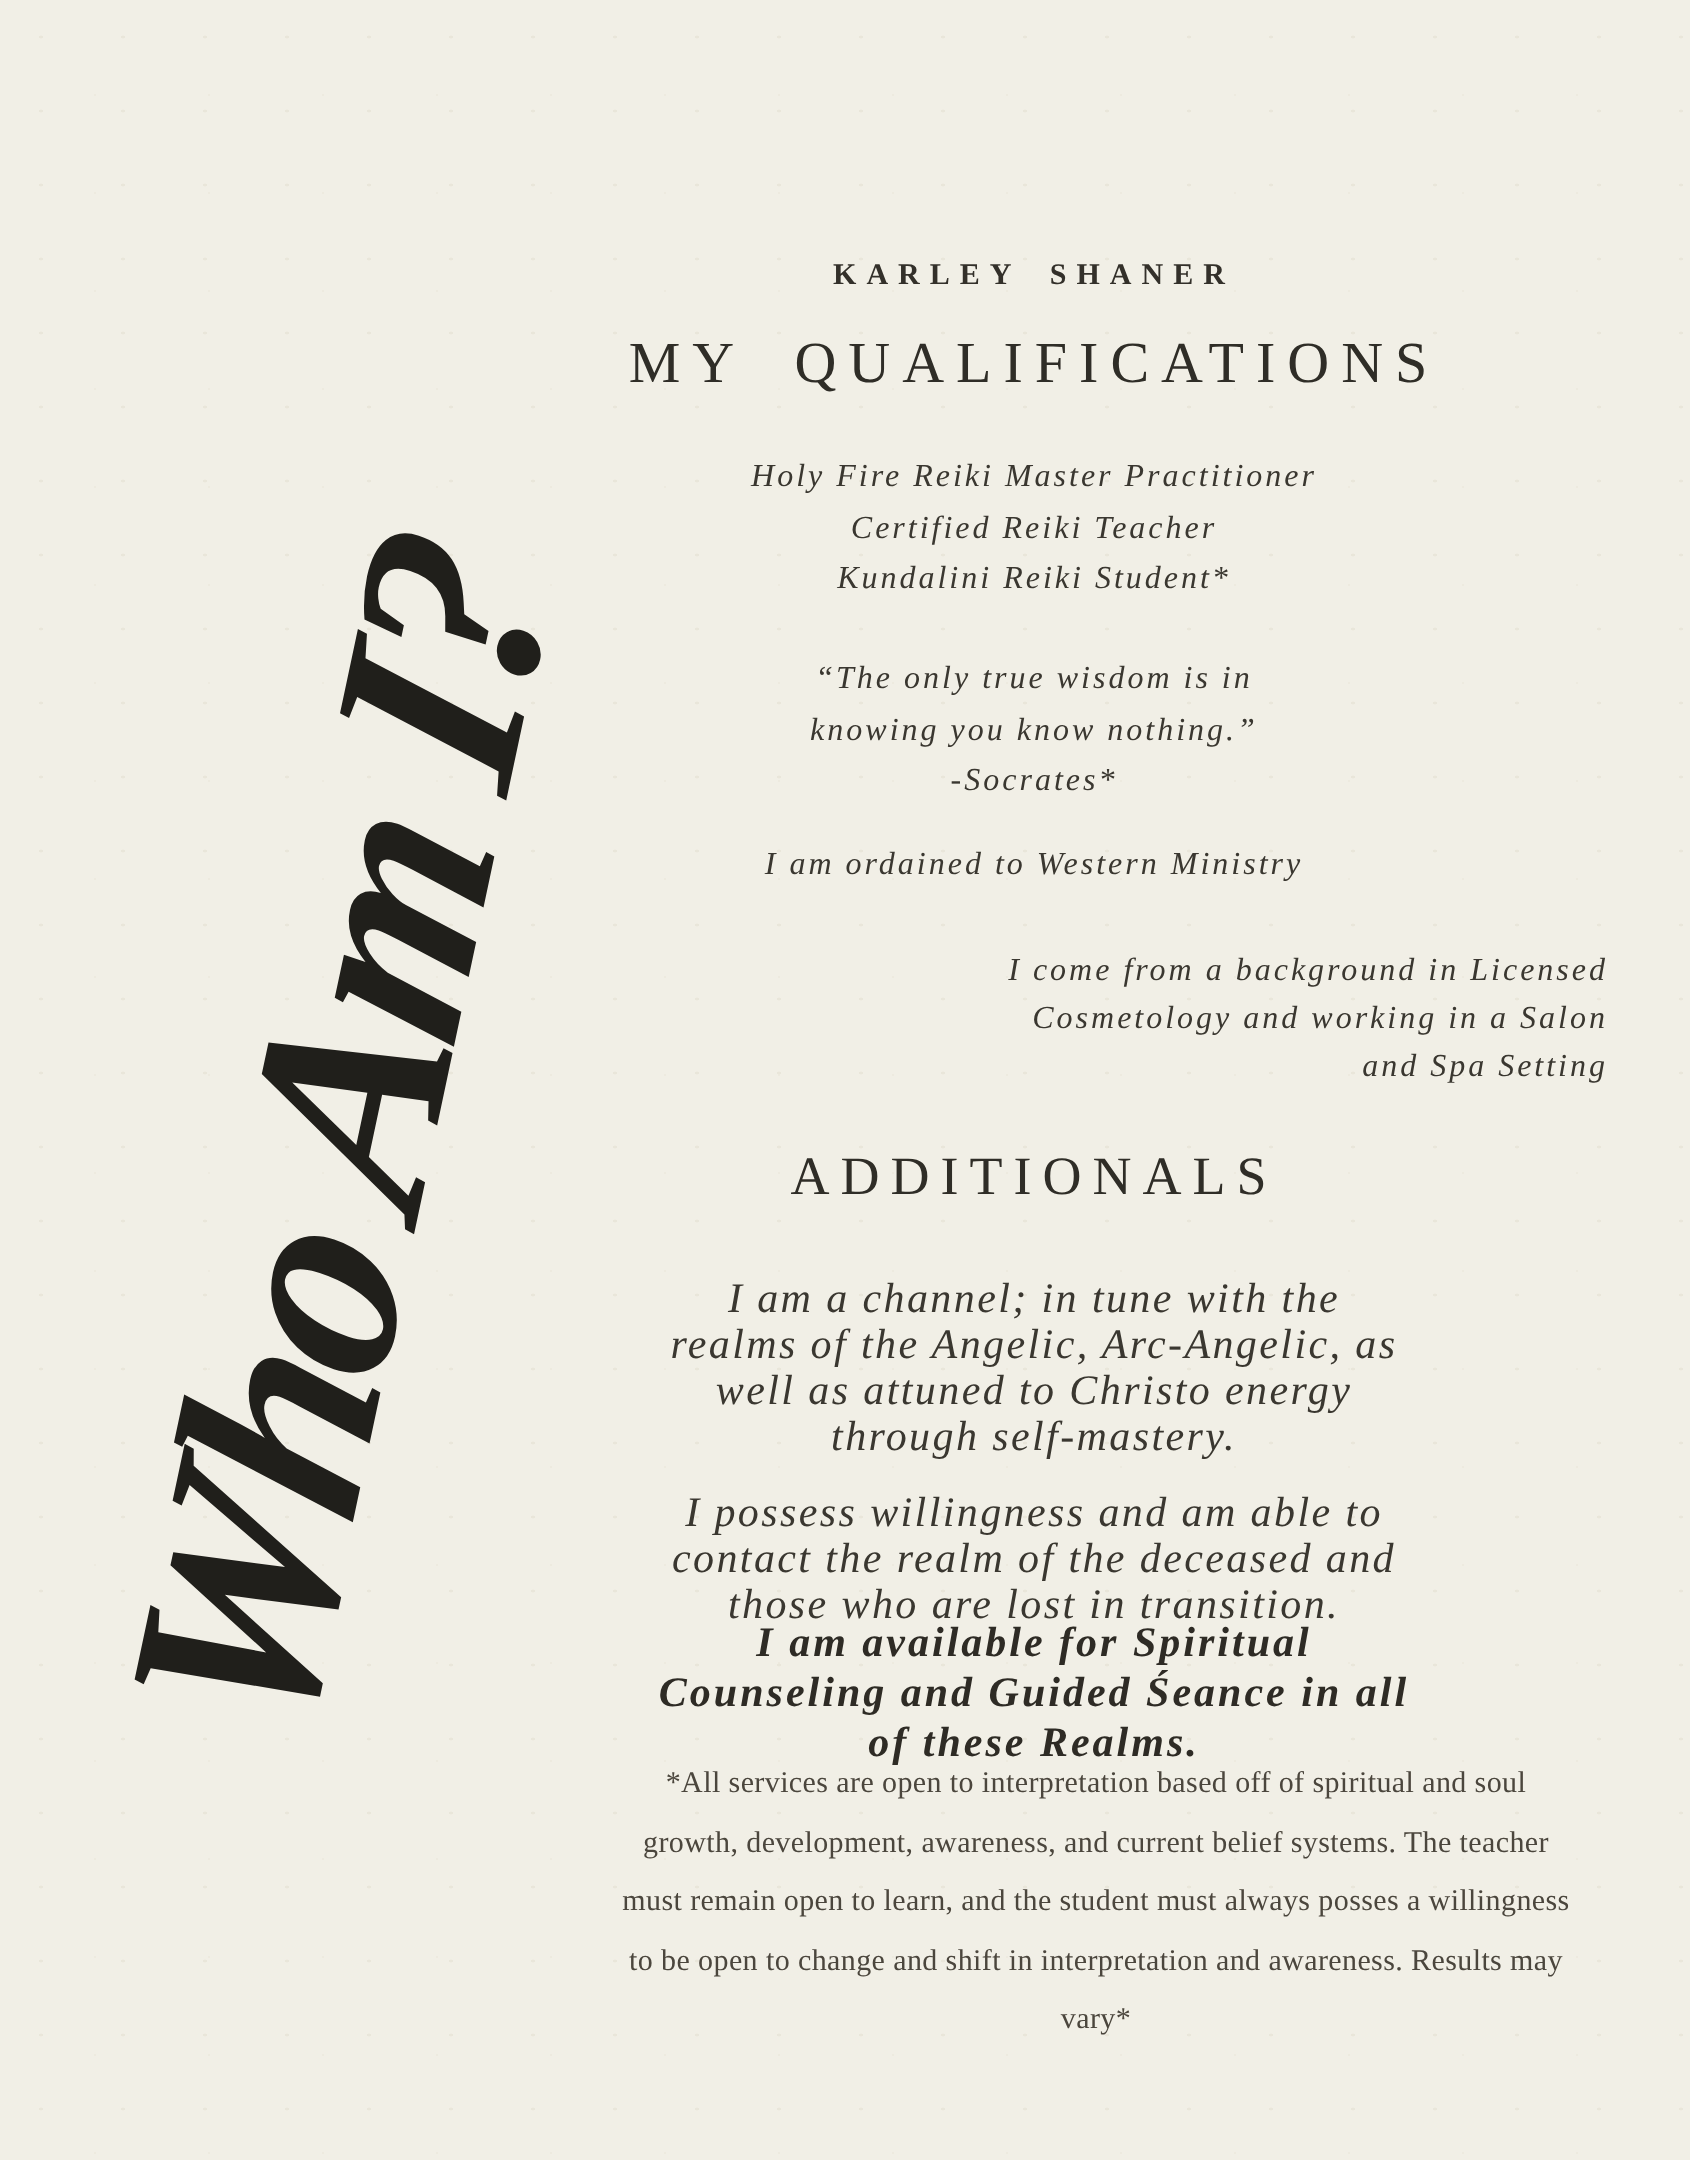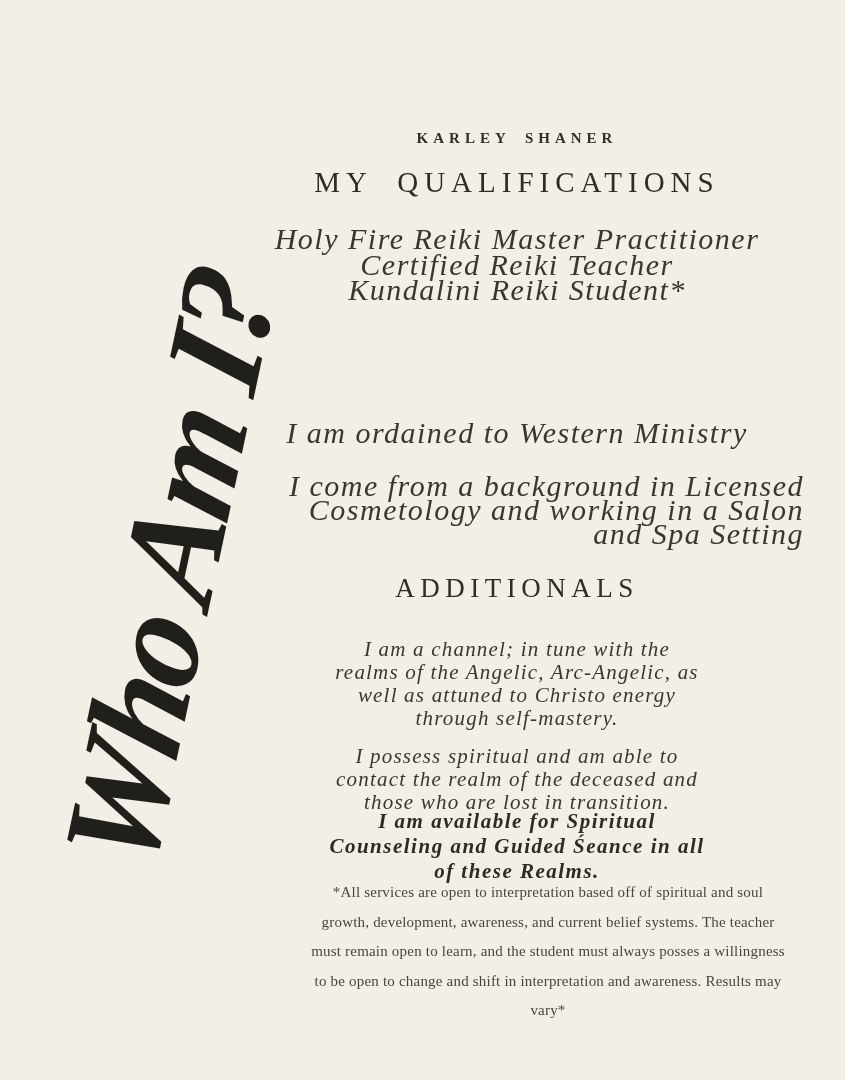--- a/index.html
+++ b/index.html
@@ -65,21 +65,21 @@
   .sub-heading {
     top: 573px;
     font-size: 27px;
     font-weight: 400;
     letter-spacing: 5.5px;
     color: #2f2d27;
   }
 
   .body-lg {
     font-style: italic;
-    font-size: 30px;
+    font-size: 16px;
     letter-spacing: 1.5px;
     line-height: 25.5px;
   }
   .qualifications { top: 226px; }
   .quote          { top: 327px; }
   .ordained       { top: 420px; font-family: Liberation Serif, serif; }
   .background     { top: 474px; line-height: 24px; text-align: right; }
 
   .body-sm {
     font-style: italic;
@@ -119,35 +119,38 @@
   <div class="who-script">Who Am I?</div>
 
   <div class="block author-name">KARLEY SHANER</div>
 
   <div class="block main-heading">MY QUALIFICATIONS</div>
 
   <div class="block body-lg qualifications">Holy Fire Reiki Master Practitioner
 Certified Reiki Teacher
 Kundalini Reiki Student*</div>
 
+  <div class="block body-lg quote">“The only true wisdom is in
+knowing you know nothing.”
+-Socrates*</div>
 
   <div class="block body-lg ordained">I am ordained to Western Ministry</div>
 
   <div class="block body-lg background">I come from a background in Licensed
 Cosmetology and working in a Salon
 and Spa Setting</div>
 
   <div class="block sub-heading">ADDITIONALS</div>
 
   <div class="block body-sm channel">I am a channel; in tune with the
 realms of the Angelic, Arc-Angelic, as
 well as attuned to Christo energy
 through self-mastery.</div>
 
-  <div class="block body-sm mediumship">I possess spiritual and am able to
+  <div class="block body-sm mediumship">I possess willingness and am able to
 contact the realm of the deceased and
 those who are lost in transition.</div>
 
   <div class="block available">I am available for Spiritual
 Counseling and Guided Śeance in all
 of these Realms.</div>
 
   <div class="block disclaimer">*All services are open to interpretation based off of spiritual and soul
 growth, development, awareness, and current belief systems. The teacher
 must remain open to learn, and the student must always posses a willingness

